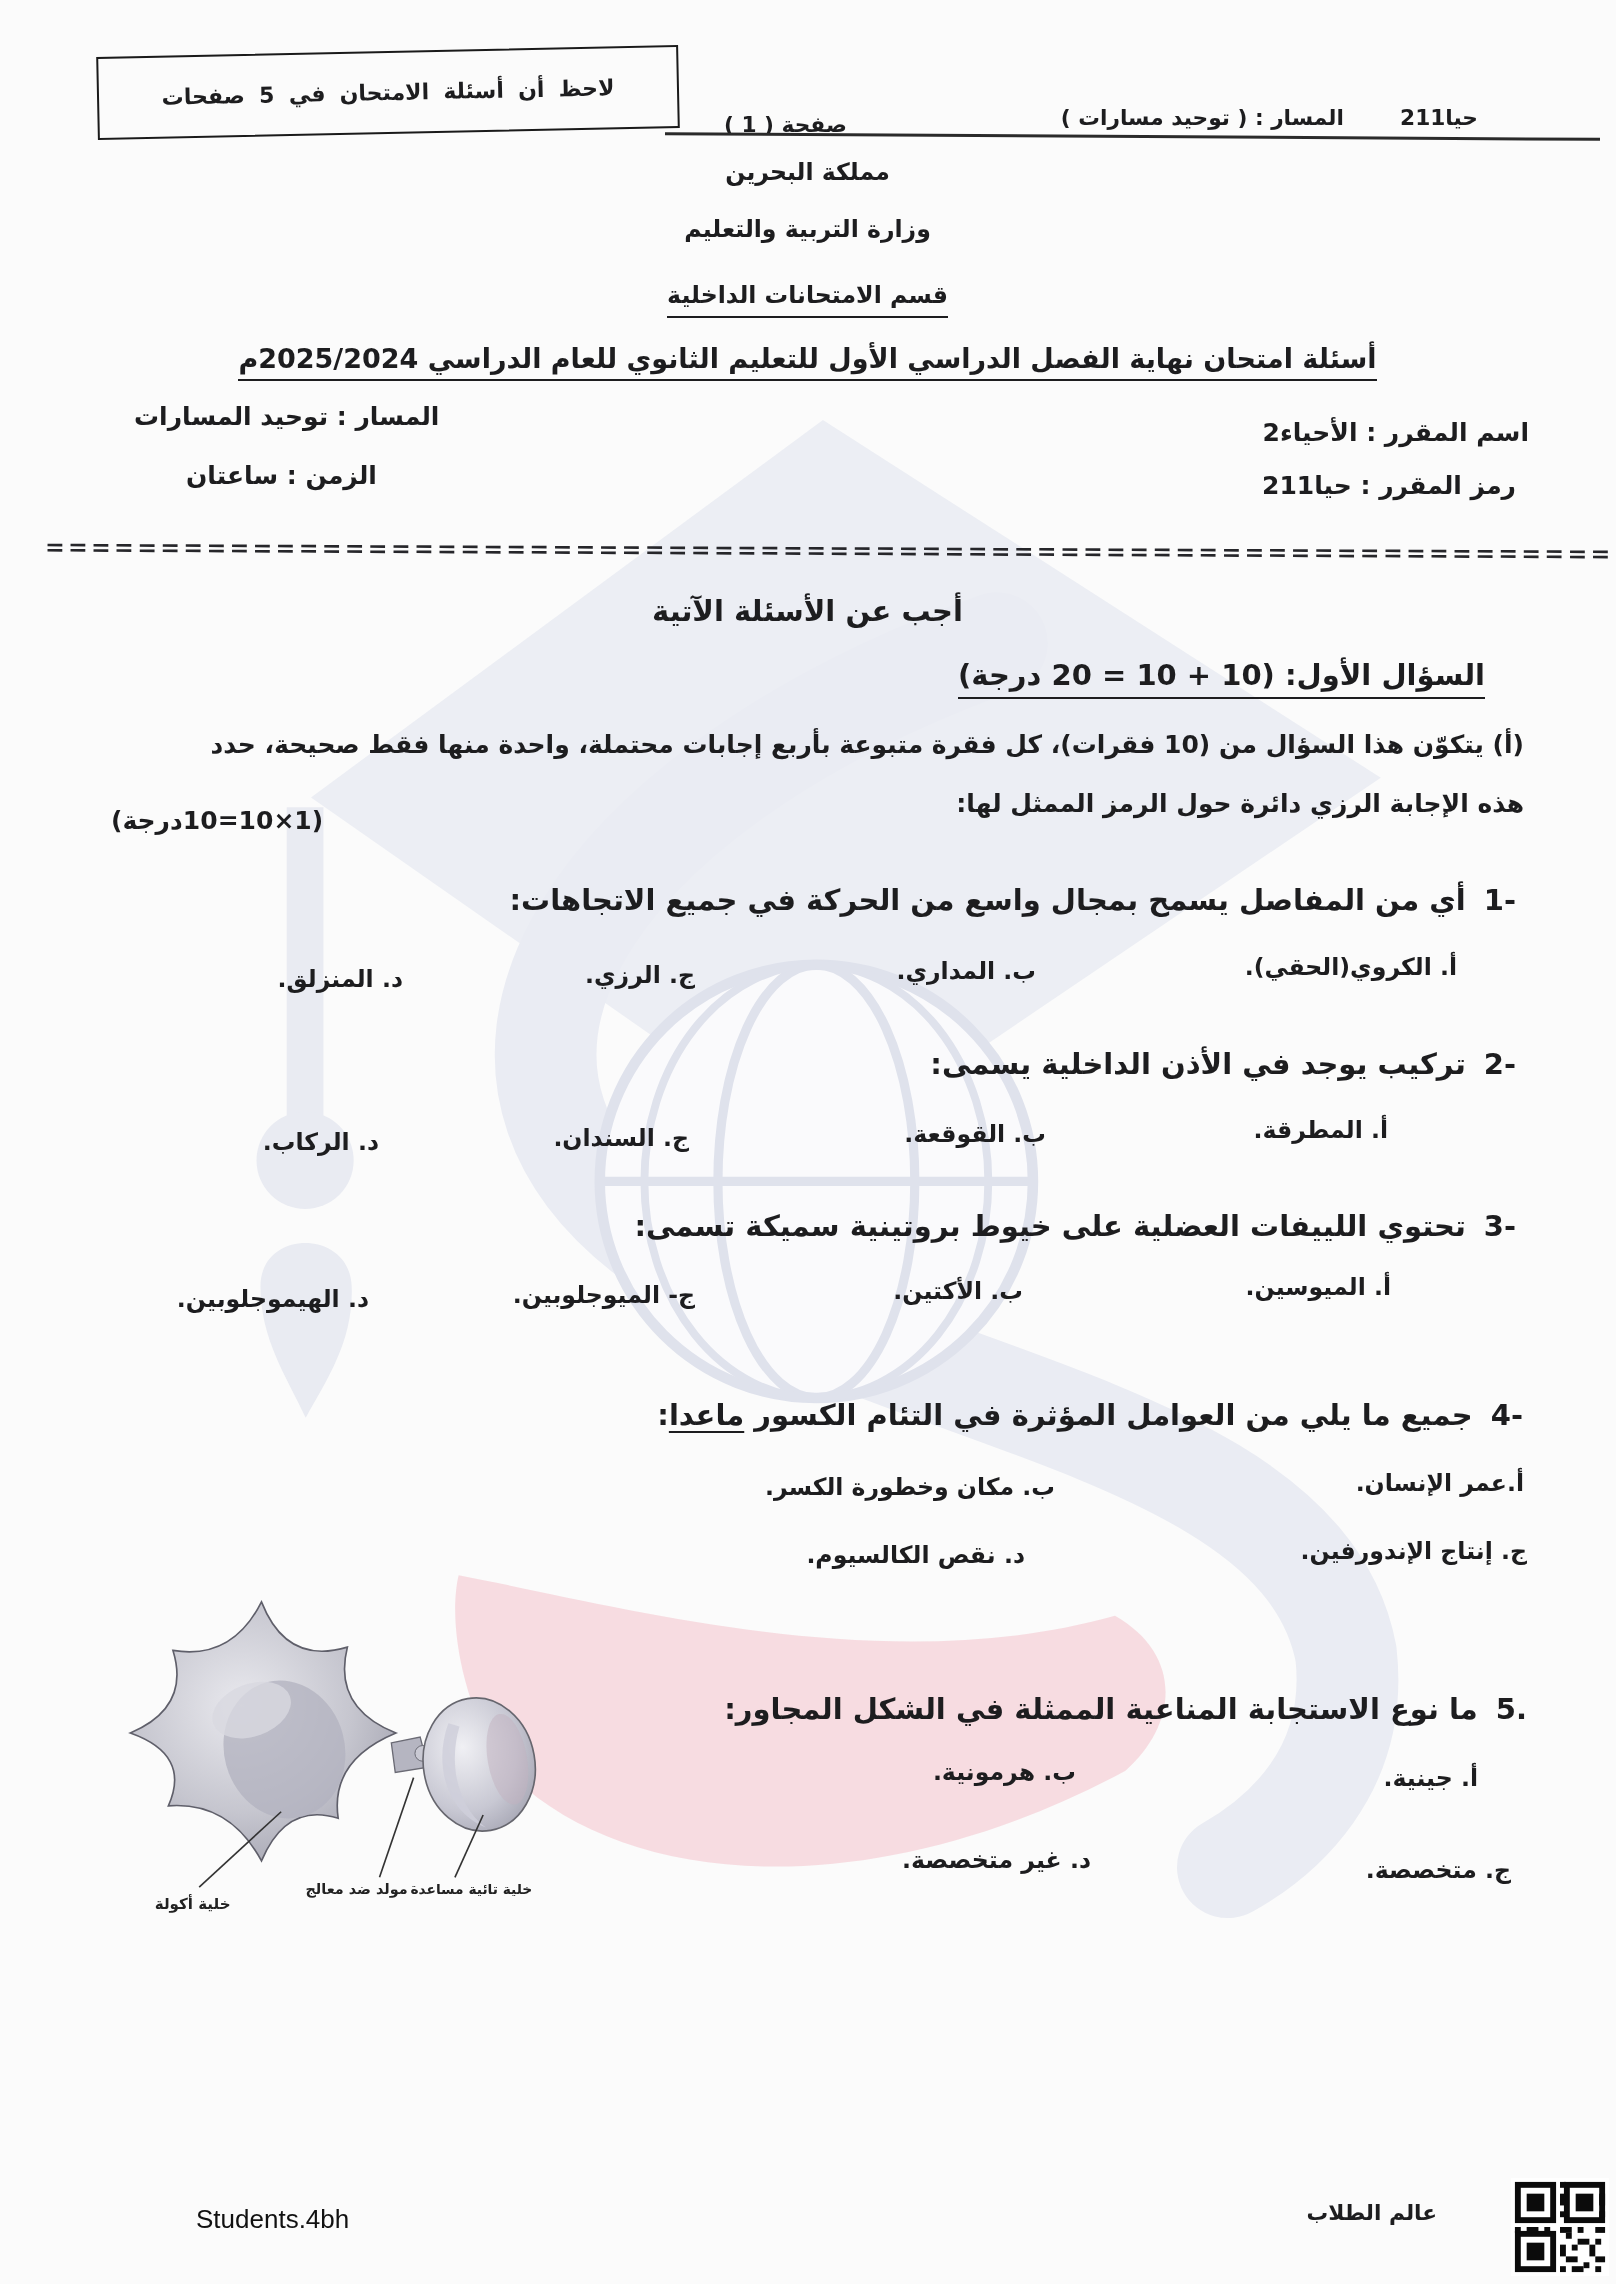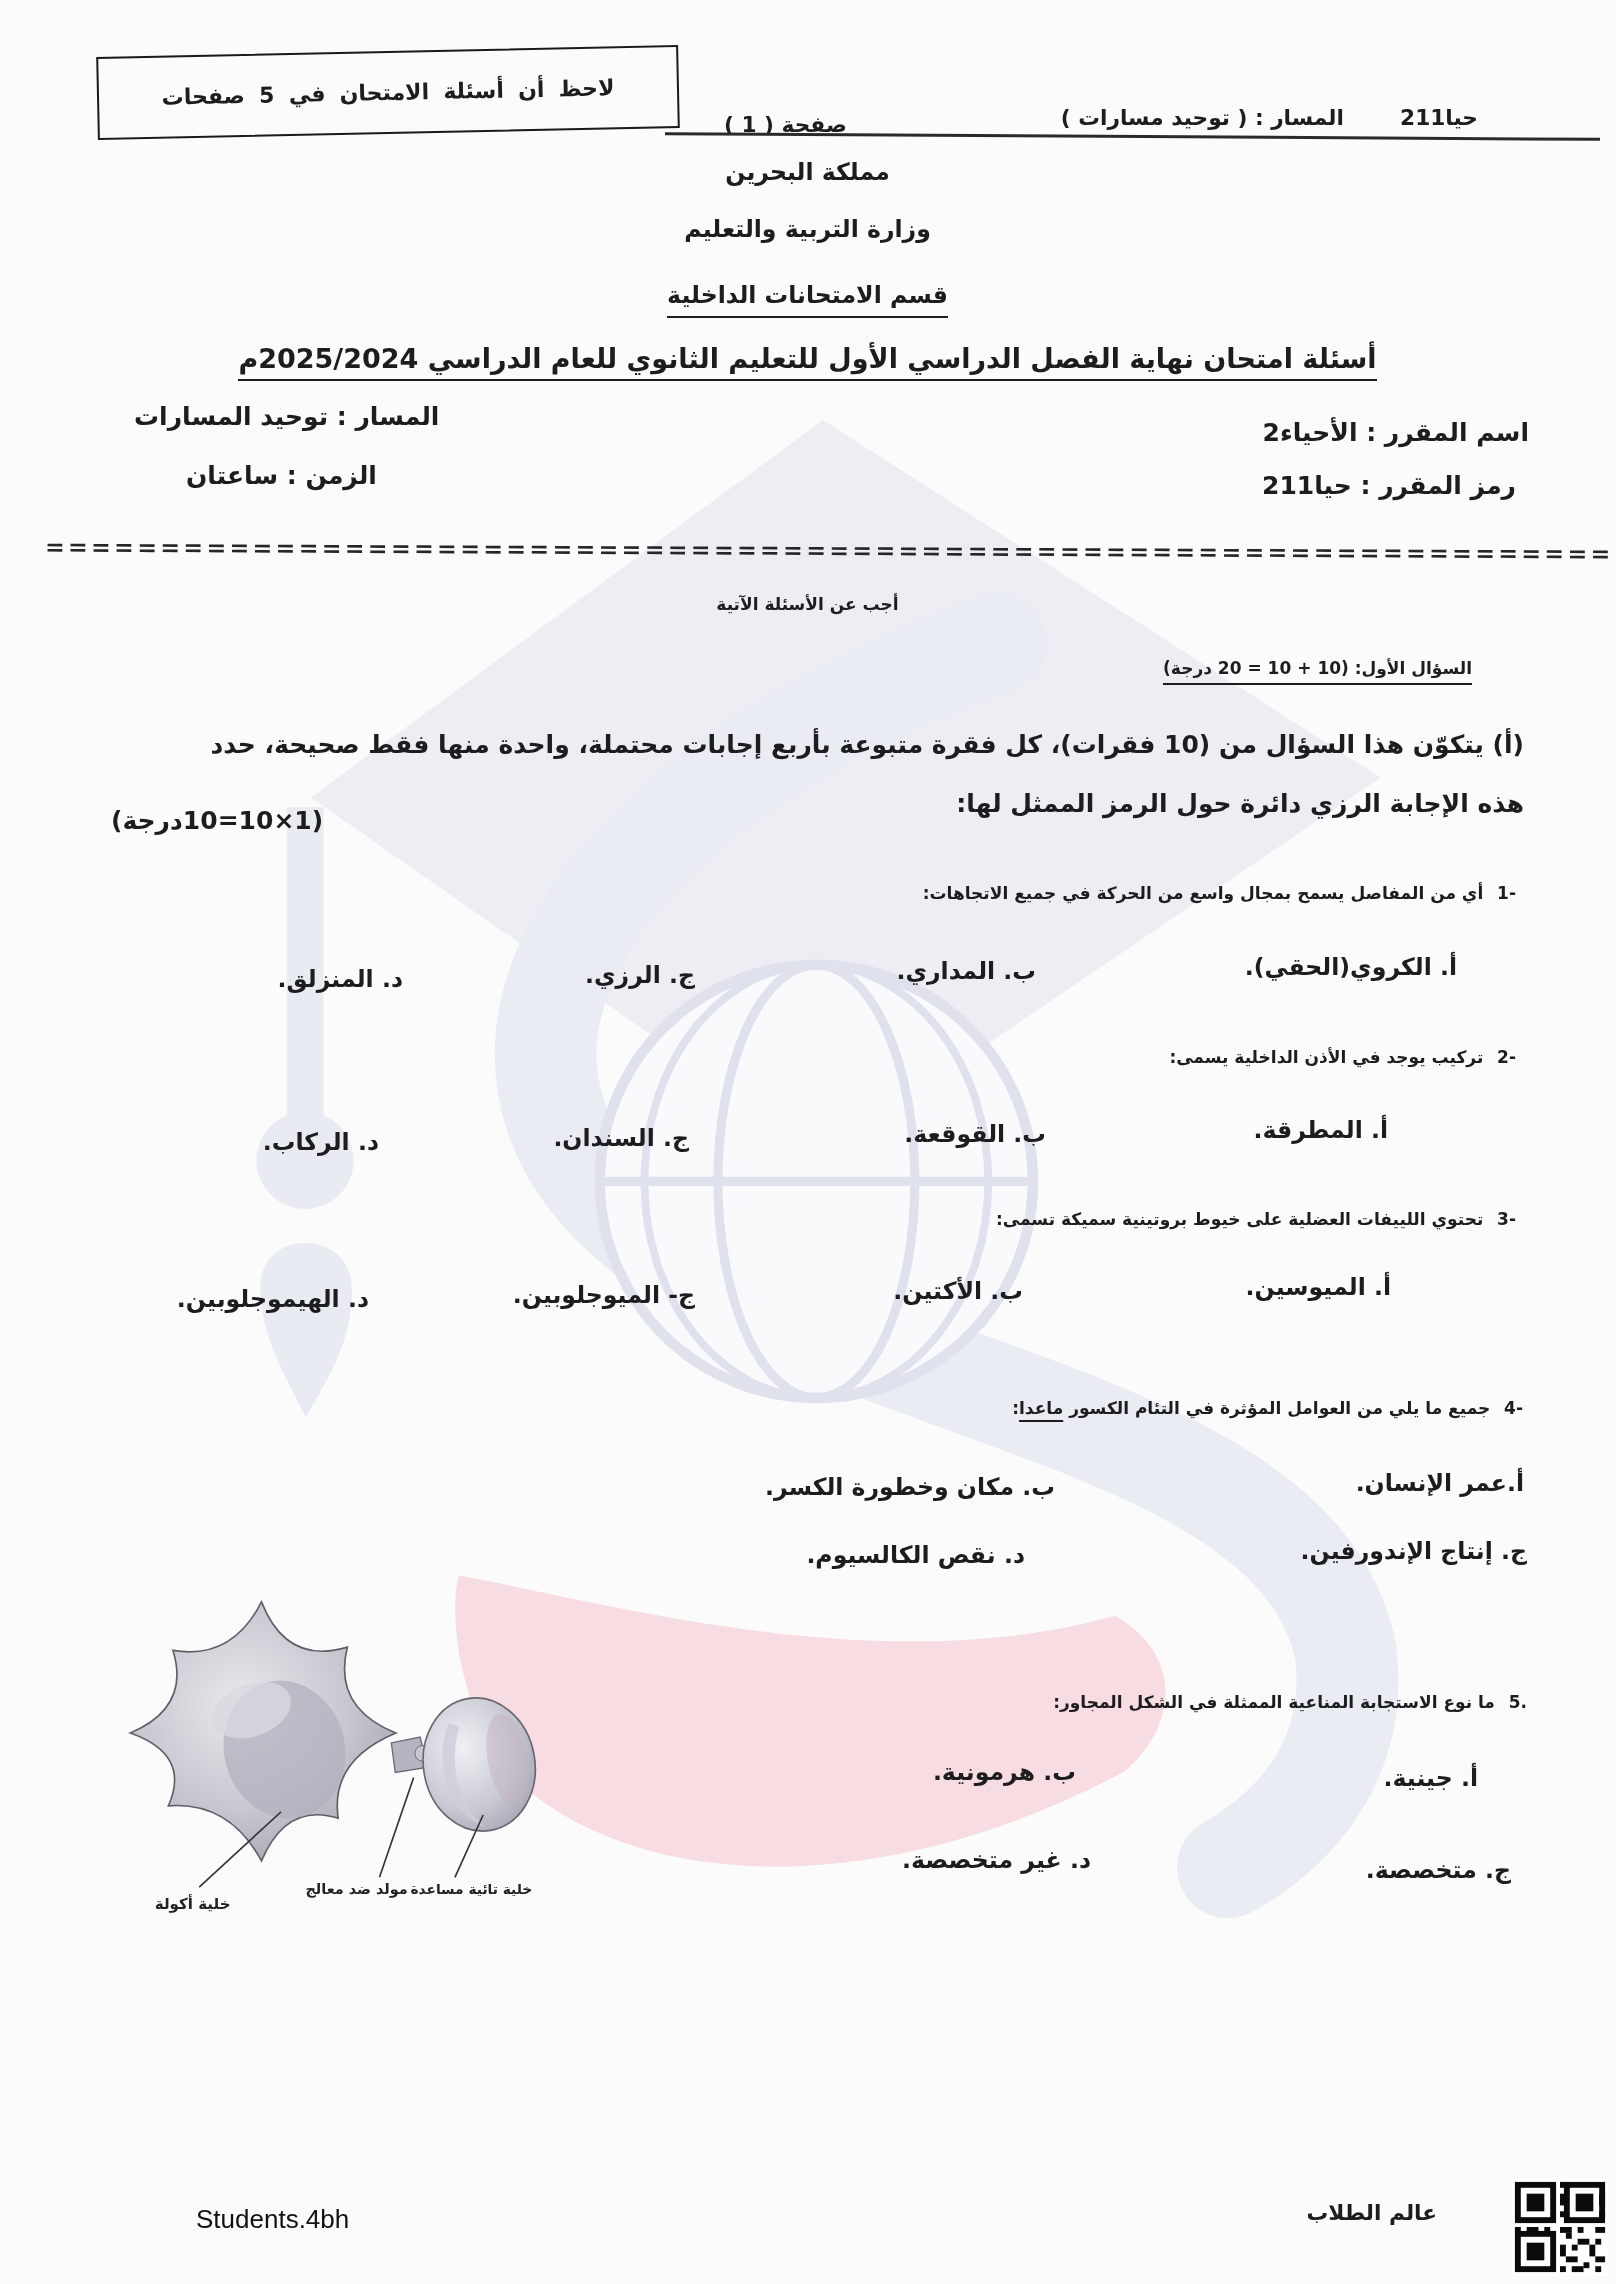--- a/index.html
+++ b/index.html
@@ -10,21 +10,21 @@
   .center-line{left:0;right:0;text-align:center;}
   .note-box{border:2.6px solid #1a1a1a;width:578px;height:79px;display:flex;align-items:center;
             justify-content:center;transform:rotate(-1.2deg);font-size:22px;font-weight:700;word-spacing:6.6px;}
   .hsmall{font-size:21.7px;font-weight:700;margin-top:28px;}
   .lh1{font-size:23.6px;font-weight:700;}
   .title{font-size:27px;font-weight:700;}
   .uline{display:inline-block;border-bottom:2.6px solid #1d1d1f;padding-bottom:5.3px;}
   .uline3{display:inline-block;border-bottom:2px solid #1d1d1f;padding-bottom:6.6px;}
   .info{font-size:25px;font-weight:700;}
   .divider{font-size:23.6px;font-weight:700;letter-spacing:3.3px;transform:rotate(0.25deg);transform-origin:left top;color:#26262a;}
-  .qhead{font-size:17px;font-weight:700;}
+  .qhead{font-size:29px;font-weight:700;}
   .opt{font-size:23.6px;font-weight:700;}
   .para{font-size:25px;font-weight:700;}
   .qnum{direction:ltr;unicode-bidi:bidi-override;display:inline-block;margin-left:7.9px;}
   .umid{text-decoration:underline;text-decoration-thickness:2px;text-underline-offset:5.9px;}
   .hline{position:absolute;background:#2a2a2a;z-index:2;}
   .brand-latin{font-family:"Liberation Sans", sans-serif;font-size:26px;color:#111;}
   .brand-ar{font-size:21.7px;font-weight:700;}
 </style>
 </head>
 <body>
@@ -70,21 +70,21 @@
   </div>
 
   <div class="c info" style="top:410px;right:87px;margin-top:8px;">اسم المقرر : الأحياء2</div>
   <div class="c info" style="top:471px;right:100px;">رمز المقرر : حيا211</div>
   <div class="c info" style="top:402px;left:135px;direction:rtl;">المسار : توحيد المسارات</div>
   <div class="c info" style="top:461px;left:187px;direction:rtl;">الزمن : ساعتان</div>
 
   <div class="c divider" style="top:533px;left:46px;">========================================================================================</div>
 
   <div class="c qhead center-line" style="top:594px;">أجب عن الأسئلة الآتية</div>
-  <div class="c qhead" style="top:658px;right:144px;">
+  <div class="c qhead" style="top:658px;right:131px;">
     <span class="uline">السؤال الأول: (10 + 10 = 20 درجة)</span>
   </div>
   <div class="c para" style="top:730px;right:92px;">(أ) يتكوّن هذا السؤال من (10 فقرات)، كل فقرة متبوعة بأربع إجابات محتملة، واحدة منها فقط صحيحة، حدد</div>
   <div class="c para" style="top:789px;right:92px;">هذه الإجابة الرزي دائرة حول الرمز الممثل لها:</div>
   <div class="c para" style="top:806px;left:112px;direction:rtl;">(1×10=10درجة)</div>
 
   <div class="c qhead" style="top:883px;right:100px;">
     <span class="qnum">1-</span>
     <span>أي من المفاصل يسمح بمجال واسع من الحركة في جميع الاتجاهات:</span>
   </div>

